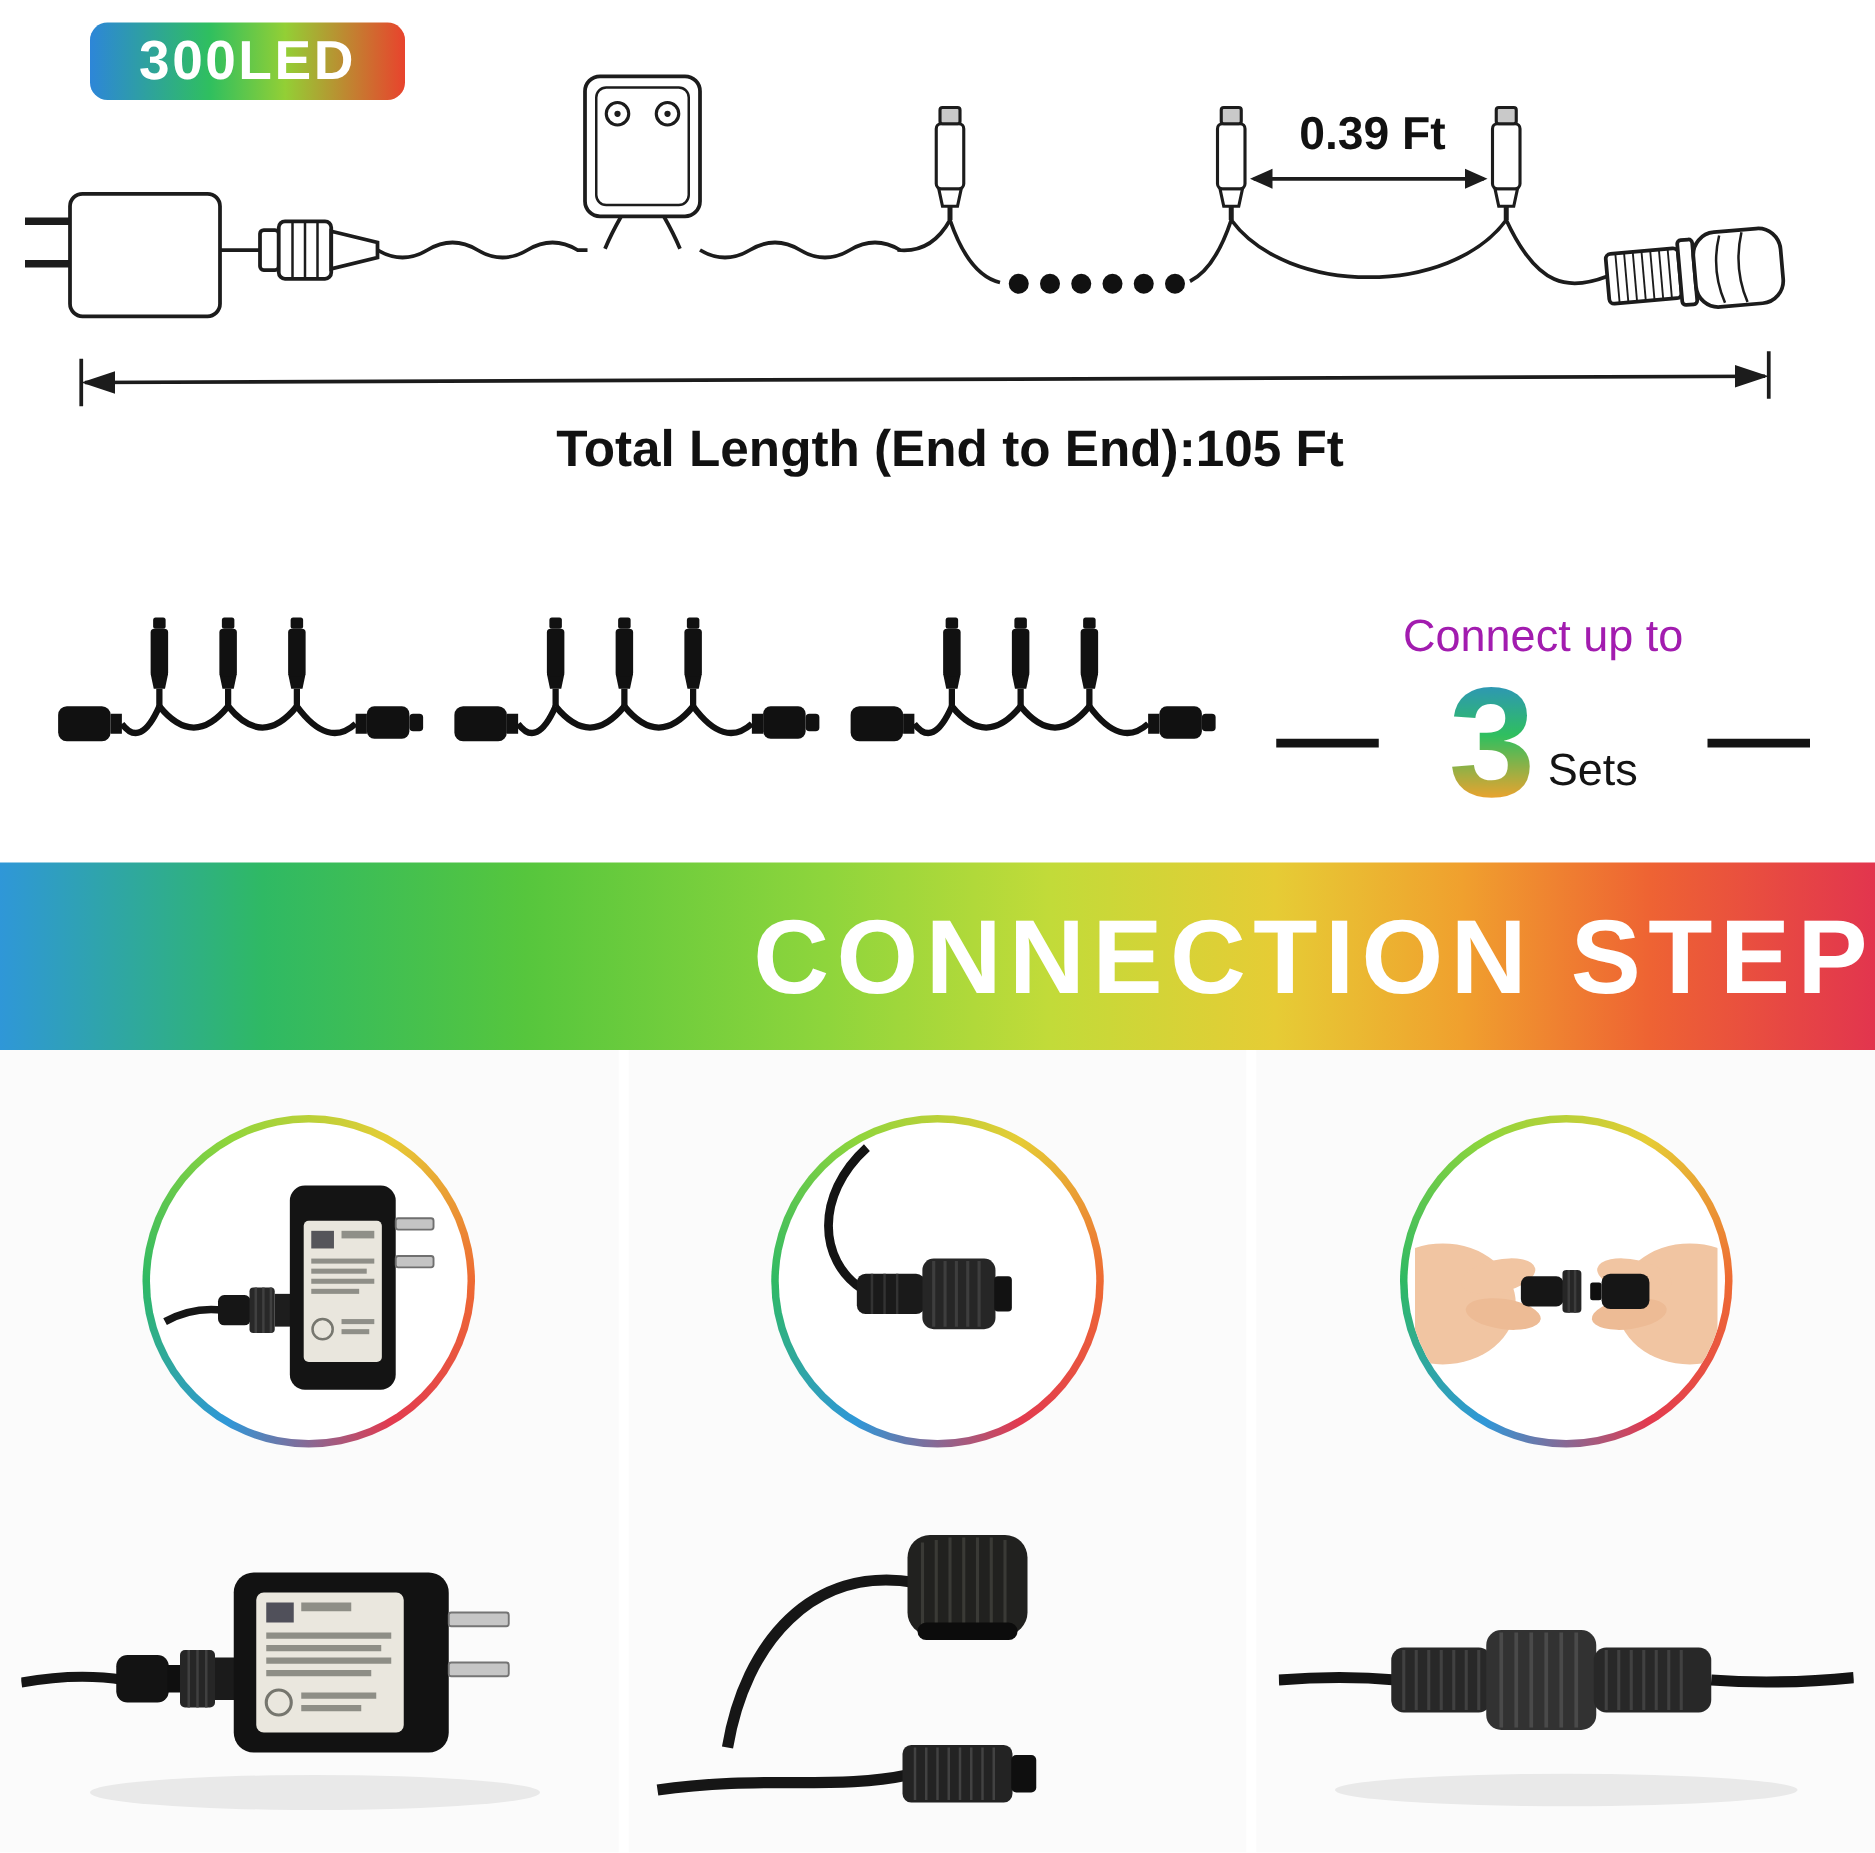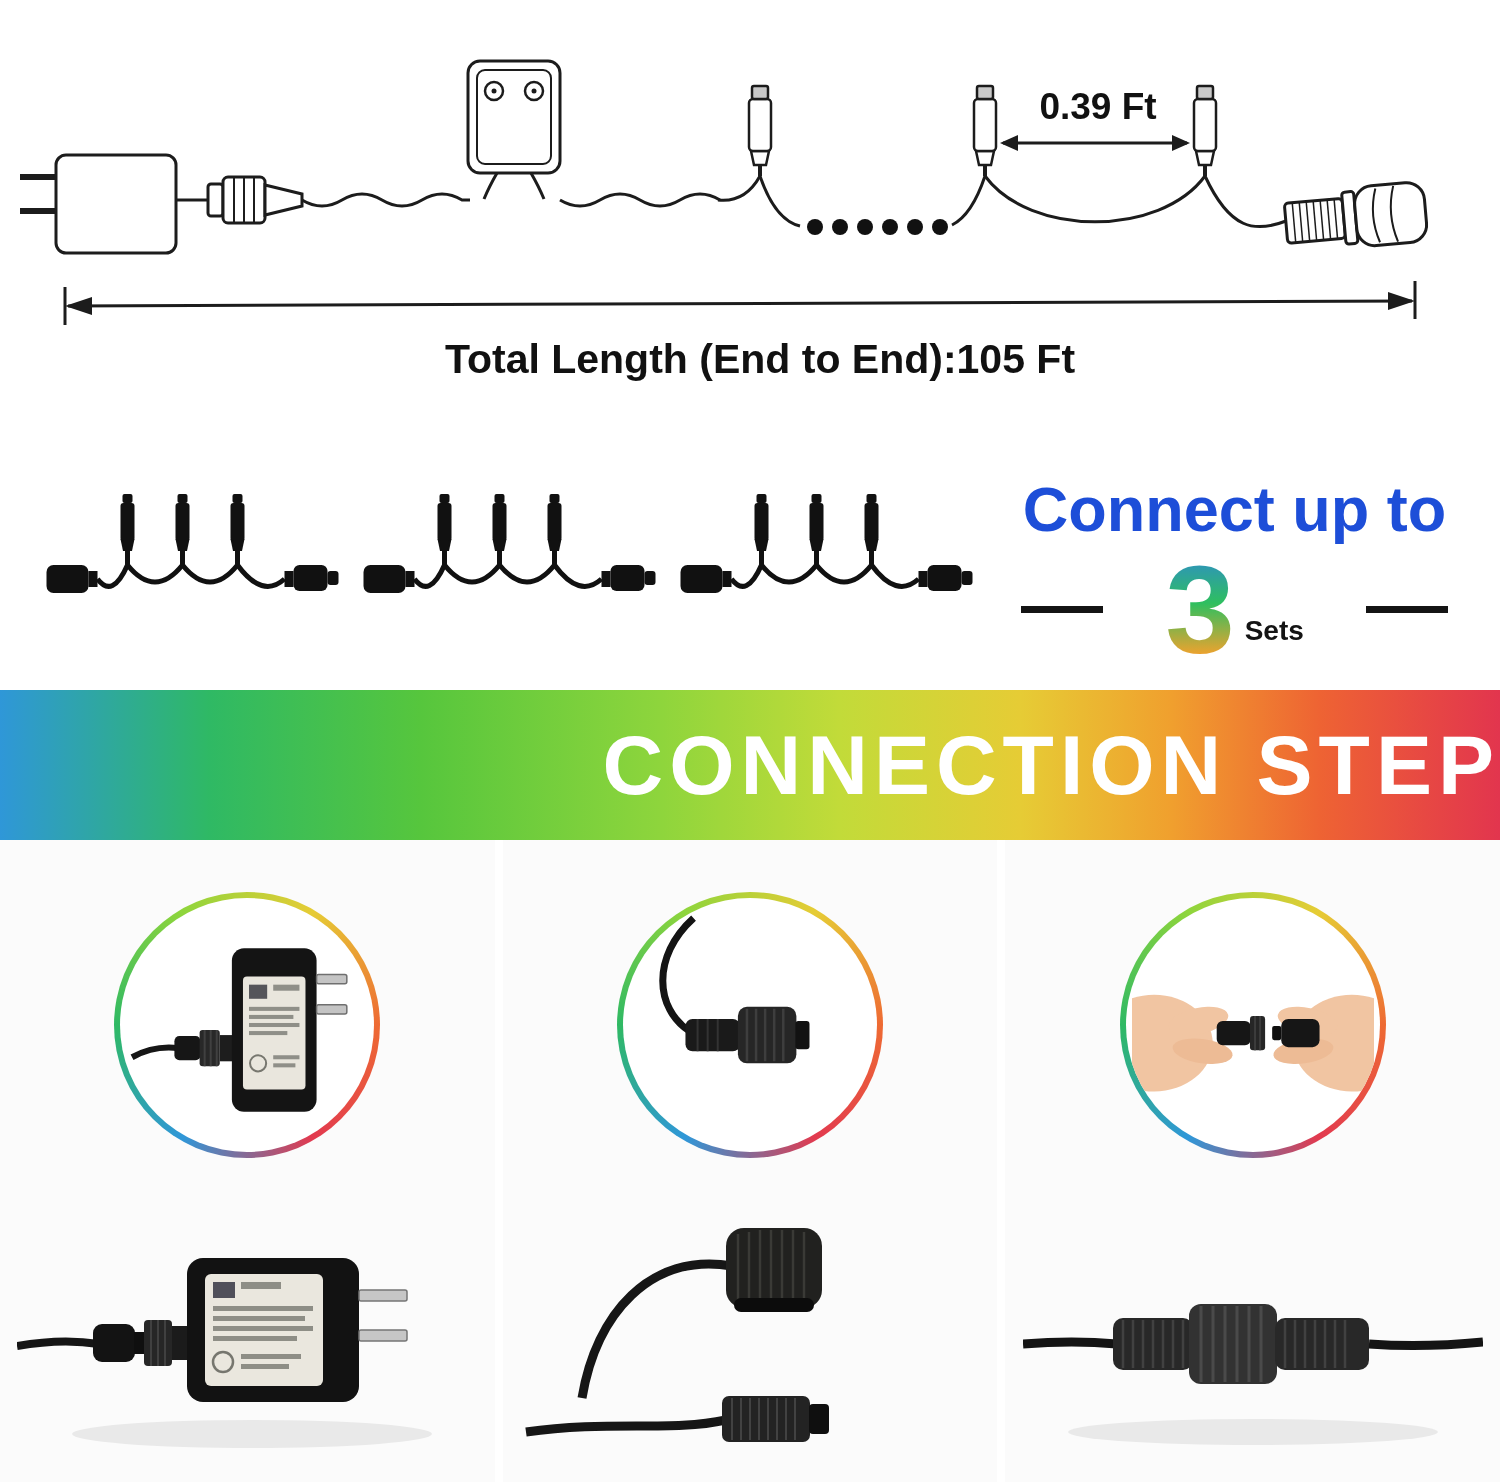--- a/index.html
+++ b/index.html
@@ -28,30 +28,30 @@
   .diagram-svg{ position:absolute; top:55px; left:0; width:1500px; height:400px; }
 
   
   .middle-row{
     position:absolute; top:472px; left:40px; width:1420px; height:200px;
     display:flex; align-items:center;
   }
   .strings{ display:flex; gap:12px; }
   .string-svg{ width:305px; height:170px; }
   .connect{ flex:1; display:flex; flex-direction:column; align-items:center; padding-left:30px; }
-  .connect-heading{ font-size:63px; font-weight:700; color:#1d4ed8; }
+  .connect-heading{ font-size:36px; font-weight:400; color:#a21caf; }
   .connect-row{ width:100%; display:flex; align-items:center; justify-content:space-between; padding:0 12px; margin-top:2px; }
   .dash{ width:82px; height:7px; background:#141414; }
   .num-group{ display:flex; align-items:center; }
   .big-number{
     font-size:125px; font-weight:700; line-height:1;
     background:linear-gradient(180deg, var(--number-gradient));
     -webkit-background-clip:text; background-clip:text; color:transparent;
   }
-  .sets-label{ font-size:28px; font-weight:700; color:#141414; margin-left:10px; transform:translateY(22px); }
+  .sets-label{ font-size:36px; font-weight:400; color:#141414; margin-left:10px; transform:translateY(22px); }
 
   
   .banner{
     position:absolute; top:690px; left:0; width:1500px; height:150px;
     background:linear-gradient(90deg, var(--banner-gradient));
     display:flex; align-items:center; justify-content:flex-end;
   }
   .banner span{ color:#fff; font-size:84px; font-weight:800; letter-spacing:6px; white-space:nowrap; }
 
   
@@ -100,20 +100,23 @@
       <rect x="251" y="78" width="34" height="26" rx="6" fill="#111"></rect>
       <rect x="285" y="84" width="11" height="14" rx="3" fill="#111"></rect>
     </g>
   </defs>
 </svg>
 
 <div class="page">
 
   <section class="top-section">
 
+    <div class="badge">
+      <span>300LED</span>
+    </div>
 
     <svg class="diagram-svg" viewBox="0 0 1500 400">
       <defs>
         <g id="bulb-white">
           <line x1="0" y1="110" x2="0" y2="121" stroke="#1c1c1c" stroke-width="4"></line>
           <polygon points="-9,96 9,96 6,110 -6,110" fill="#fff" stroke="#1c1c1c" stroke-width="2.5"></polygon>
           <rect x="-11" y="44" width="22" height="52" rx="4" fill="#fff" stroke="#1c1c1c" stroke-width="2.5"></rect>
           <rect x="-8" y="31" width="16" height="13" rx="2" fill="#c9c9c9" stroke="#1c1c1c" stroke-width="2.5"></rect>
         </g>
       </defs>

